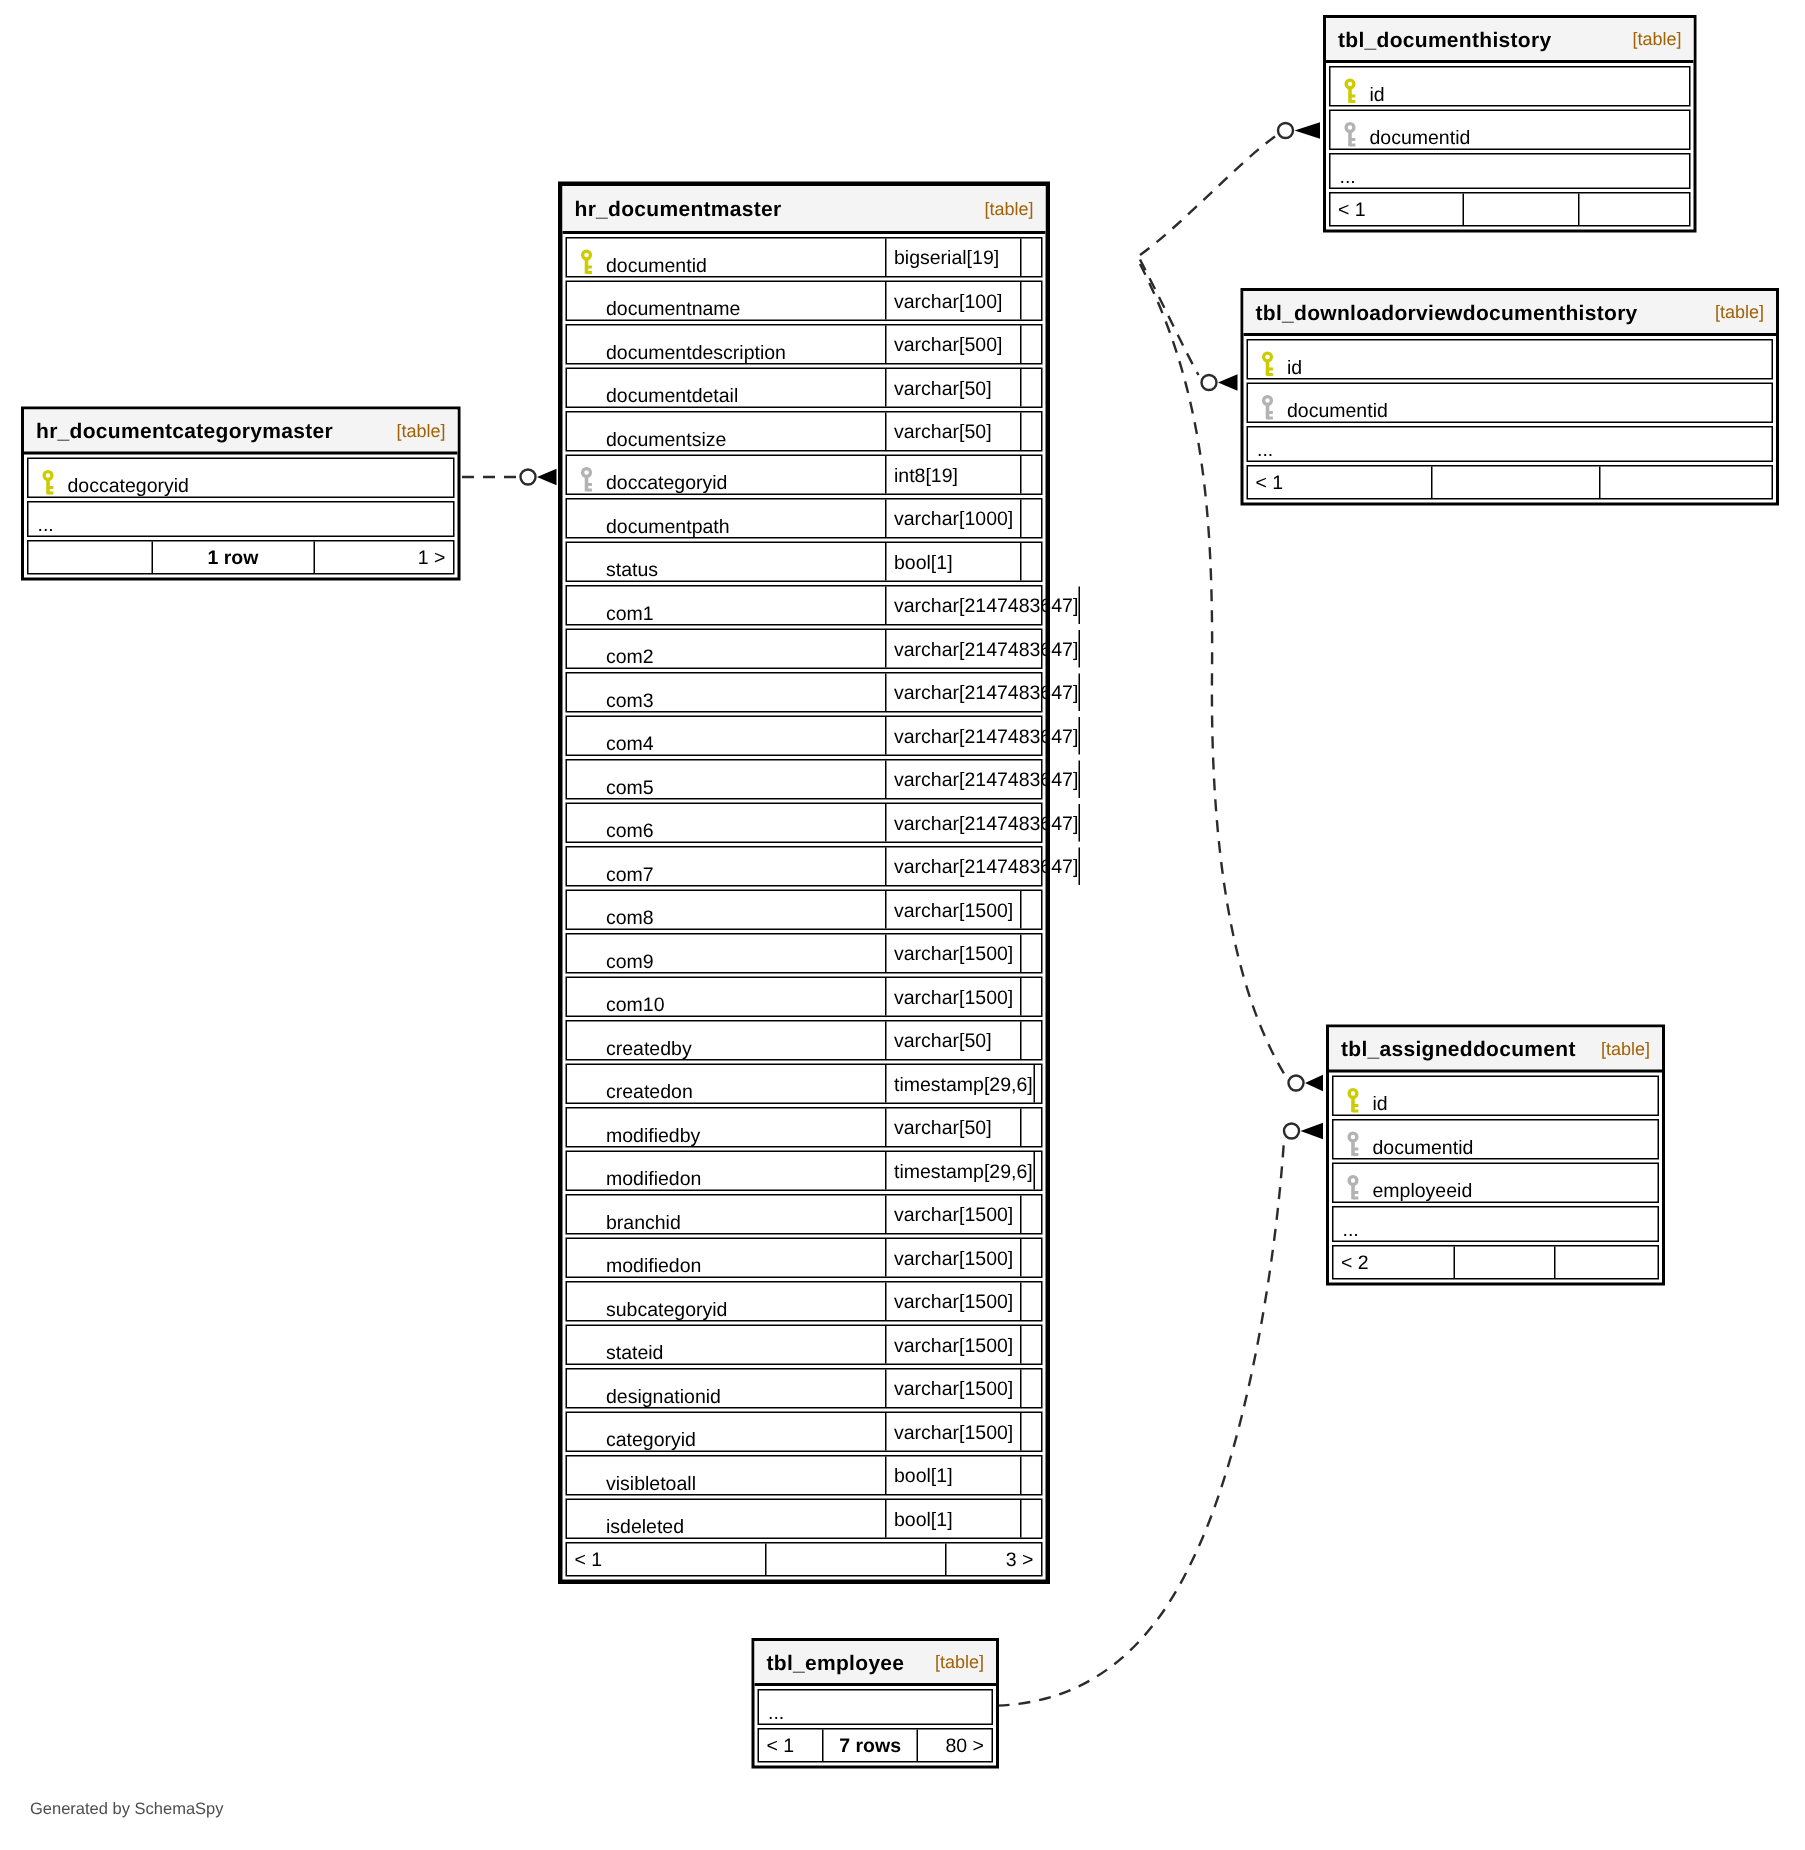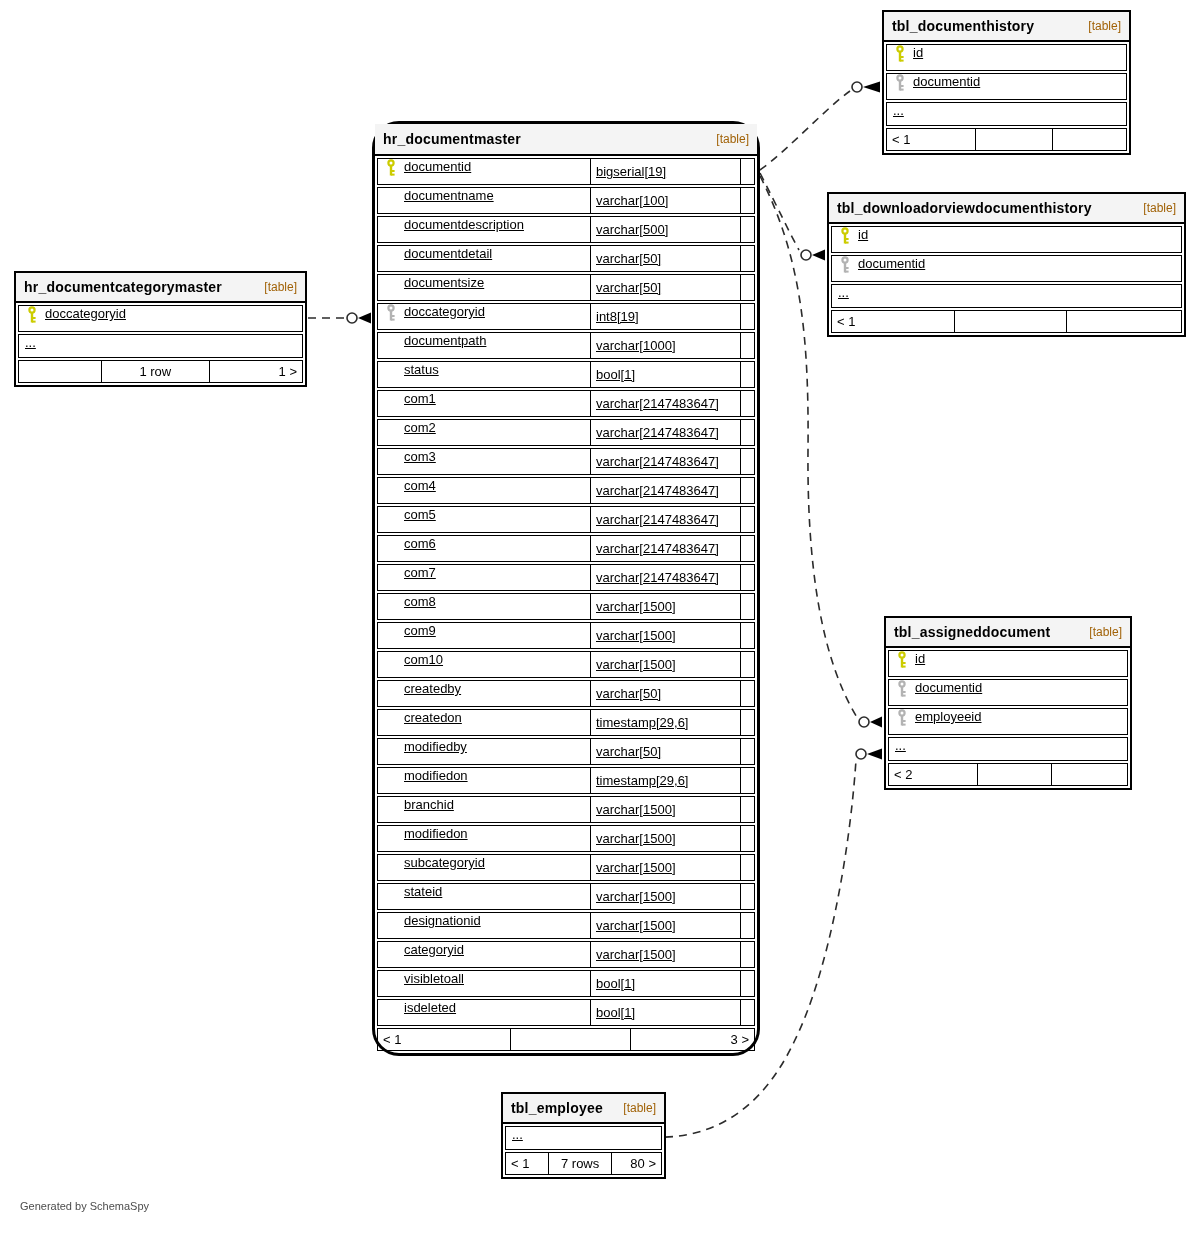--- a/index.html
+++ b/index.html
@@ -7,36 +7,36 @@
   #diagram{position:relative;width:1203px;height:1233px;background:#fff;overflow:hidden;}
   #rel-svg{position:absolute;left:0;top:0;pointer-events:none;}
   .tbl{position:absolute;background:#fff;border:2px solid #000;box-sizing:border-box;z-index:2;}
   .tbl.master{border-width:3px;}
   .hdr{background:#f4f4f4;border-bottom:2px solid #000;height:28px;line-height:28px;
        padding:0 8px;display:flex;justify-content:space-between;align-items:center;}
   .master .hdr{height:30px;line-height:30px;}
   .hdr-title{font-weight:bold;font-size:14px;letter-spacing:.2px;white-space:nowrap;cursor:pointer;}
   .hdr-tag{font-size:12px;color:#a16207;white-space:nowrap;}
   .rows{padding:2px;}
-  .row{border:1px solid #000;height:25px;display:flex;align-items:flex-start;margin-top:2px;
-       font-size:13px;background:#fff;box-sizing:content-box;text-decoration:underline;}
+  .row{border:1px solid #000;height:25px;display:flex;align-items:flex-end;margin-top:2px;
+       font-size:13px;background:#fff;box-sizing:content-box;}
   .row:first-child{margin-top:0;}
   .row .cell-key{width:26px;display:flex;justify-content:center;align-items:center;flex:none;}
   .row .cell-name{flex:1;white-space:nowrap;overflow:hidden;}
   .master .row .cell-name{flex:none;width:174px;}
   .master .row .cell-type{width:163px;border-left:1px solid #000;align-self:stretch;
        display:flex;align-items:center;padding-left:5px;box-sizing:border-box;white-space:nowrap;margin-left:12px;}
   .master .row .cell-end{width:13px;border-left:1px solid #000;align-self:stretch;flex:none;}
   .row.ellip{height:22px;font-size:13px;}
   .row.ellip .cell-name{padding-left:6px;}
   .ftr{border:1px solid #000;height:21px;display:flex;margin-top:2px;font-size:13px;}
   .ftr-cell{display:flex;align-items:center;box-sizing:border-box;padding:0 5px;white-space:nowrap;}
   .ftr-cell + .ftr-cell{border-left:1px solid #000;}
   .ftr-cell.c0{justify-content:flex-start;}
-  .ftr-cell.c1{justify-content:center;}
+  .ftr-cell.c1{justify-content:center;font-weight:bold;}
   .ftr-cell.c2{justify-content:flex-end;}
   #caption{position:absolute;left:20px;top:1200px;font-size:11px;color:#4d4d4d;z-index:2;}
 </style>
 </head>
 <body>
 
 <div id="diagram">
   <svg id="rel-svg" width="1203" height="1233" viewBox="0 0 1203 1233">
       <g>
         <path d="M 308,318 L 345,318" fill="none" stroke="#2b2b2b" stroke-width="1.6" stroke-dasharray="8,6"></path>
@@ -58,21 +58,21 @@
         <circle cx="864" cy="722" r="5" fill="#fff" stroke="#2b2b2b" stroke-width="1.6"></circle>
         <polygon points="870,722 882,716.5 882,727.5" fill="#000"></polygon>
       </g>
       <g>
         <path d="M 651,1137 C 716,1140 763,1107 794,1042 C 829,972 850,850 856,760" fill="none" stroke="#2b2b2b" stroke-width="1.6" stroke-dasharray="8,6"></path>
         <circle cx="861" cy="754" r="5" fill="#fff" stroke="#2b2b2b" stroke-width="1.6"></circle>
         <polygon points="867,754 882,748.5 882,759.5" fill="#000"></polygon>
       </g>
     </svg>
   <div id="caption">Generated by SchemaSpy</div>
-<div class="tbl master" style="left: 372px; top: 121px; width: 388px; border-radius: 27px;">
+<div class="tbl master" style="left: 372px; top: 121px; width: 328px;">
       <div class="hdr">
         <span class="hdr-title">hr_documentmaster</span>
         <span class="hdr-tag">[table]</span>
       </div>
       <div class="rows">
         <div class="row">
           <span class="cell-key">
             <svg width="11" height="18" viewBox="0 0 11 18">
               <circle cx="5" cy="4" r="2.6" fill="none" stroke="#cccc00" stroke-width="2.2"></circle>
               <line x1="5" y1="6.6" x2="5" y2="16.5" stroke="#cccc00" stroke-width="2.4"></line>
@@ -368,21 +368,21 @@
         <div class="row ellip">
           <span class="cell-name">...</span>
         </div>
         <div class="ftr">
           <span class="ftr-cell c0" style="width: 29%; flex: 0 0 auto;"></span>
           <span class="ftr-cell c1" style="width: 38%; flex: 0 0 auto;">1 row</span>
           <span class="ftr-cell c2" style="flex: 1 1 0%;">1 &gt;</span>
         </div>
       </div>
     </div>
-    <div class="tbl" style="left: 884px; top: 616px; width: 248px;">
+    <div class="tbl" style="left: 884px; top: 683px; width: 226px;">
       <div class="hdr">
         <span class="hdr-title">tbl_assigneddocument</span>
         <span class="hdr-tag">[table]</span>
       </div>
       <div class="rows">
         <div class="row">
           <span class="cell-key">
             <svg width="11" height="18" viewBox="0 0 11 18">
               <circle cx="5" cy="4" r="2.6" fill="none" stroke="#cccc00" stroke-width="2.2"></circle>
               <line x1="5" y1="6.6" x2="5" y2="16.5" stroke="#cccc00" stroke-width="2.4"></line>

